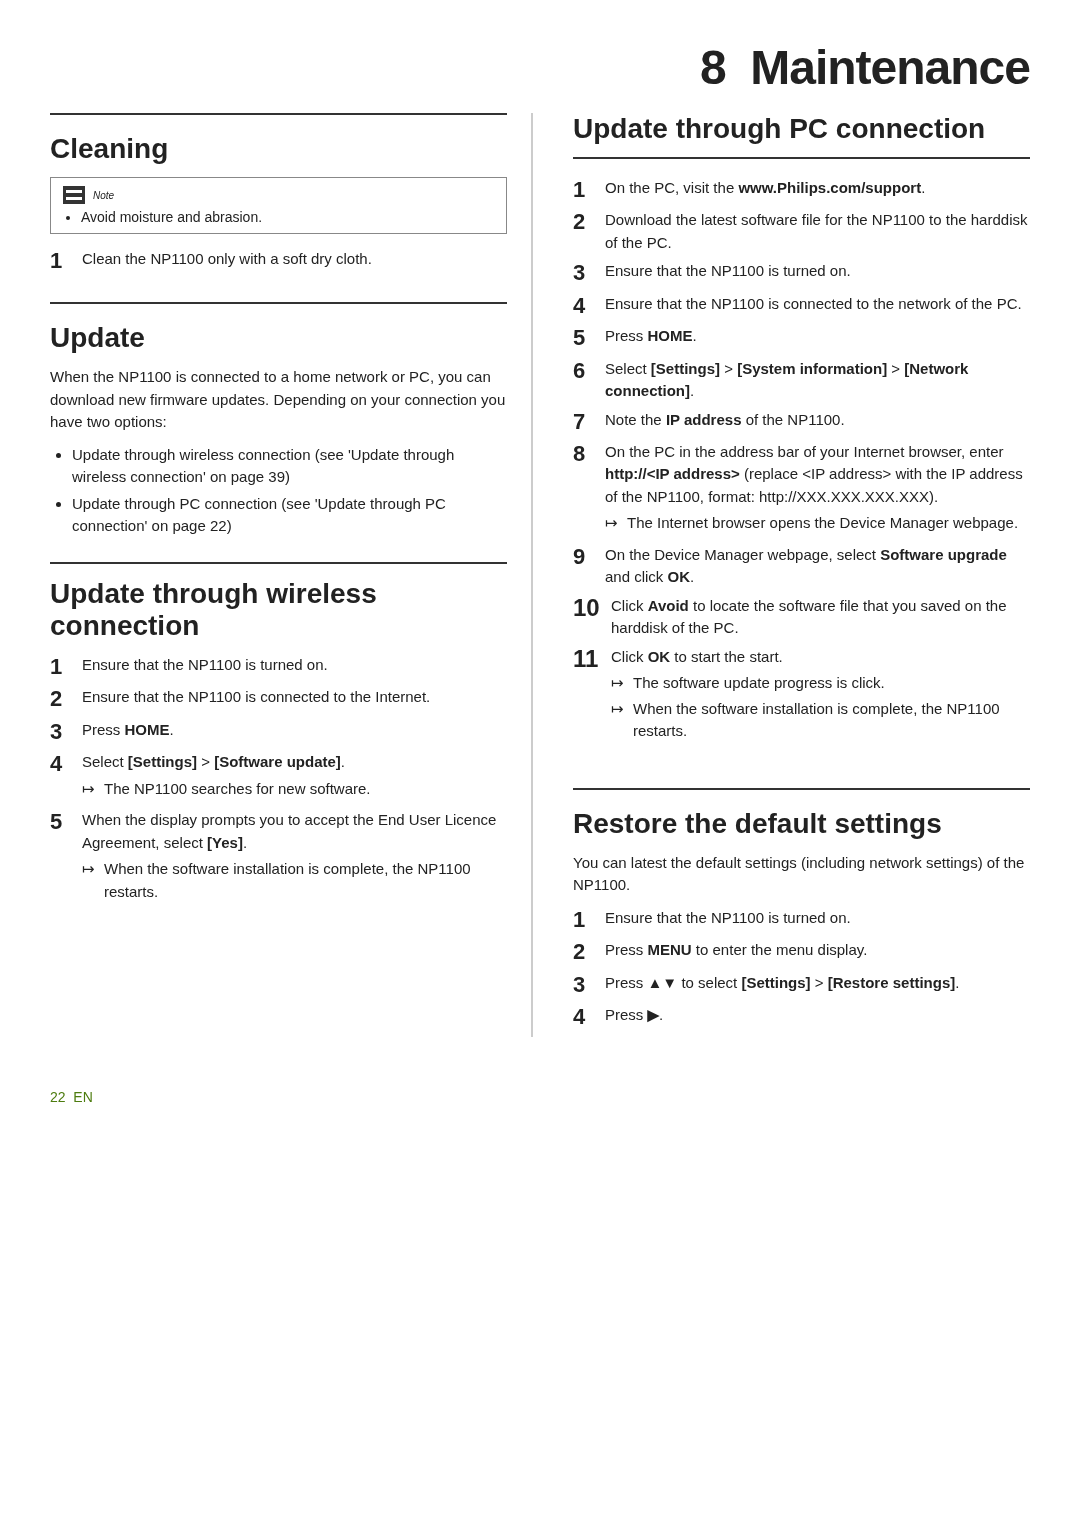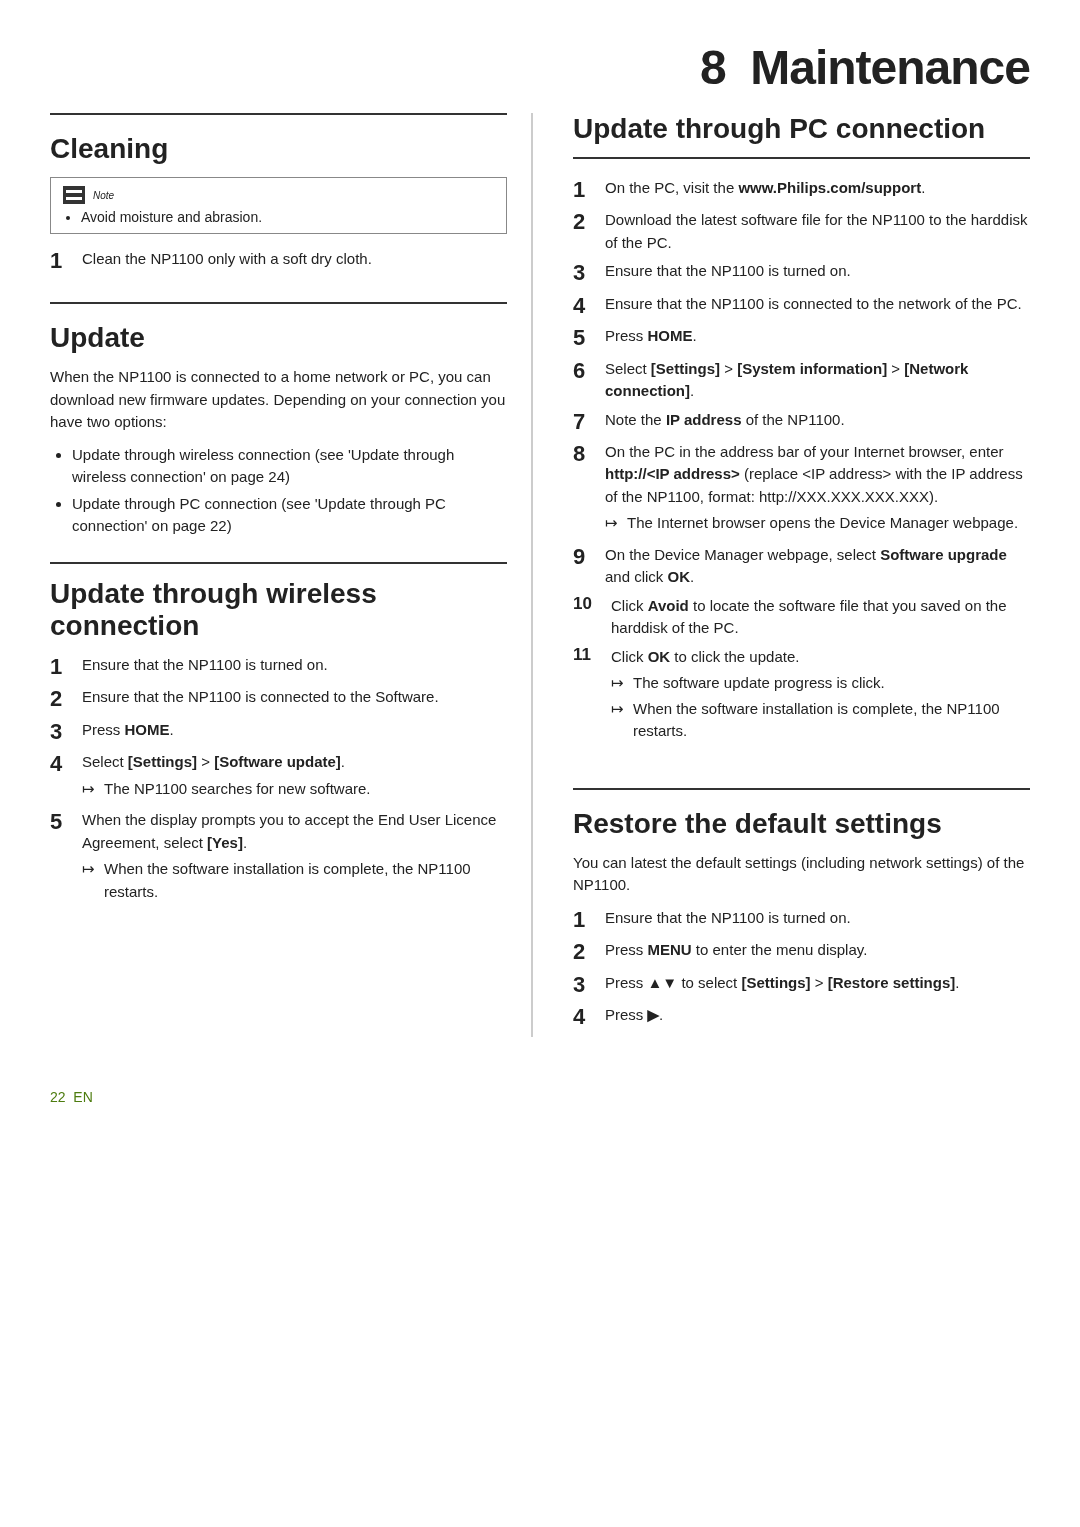--- a/index.html
+++ b/index.html
@@ -107,21 +107,21 @@
       margin-bottom: 6px;
       line-height: 1.5;
     }
     .step-num {
       font-size: 22px;
       font-weight: bold;
       min-width: 32px;
       line-height: 1.2;
     }
     .step-num-lg {
-      font-size: 17px;
+      font-size: 24px;
       font-weight: bold;
       min-width: 38px;
       line-height: 1.1;
     }
     .step-content {
       font-size: 15px;
       flex: 1;
     }
     .step-content b {
       font-weight: bold;
@@ -188,37 +188,37 @@
           <span class="step-num">1</span>
           <span class="step-content">Clean the NP1100 only with a soft dry cloth.</span>
         </li>
       </ol>
 
       <div style="margin-top: 28px;">
         <hr class="section-divider">
         <h2 class="section-heading">Update</h2>
         <p class="body-text">When the NP1100 is connected to a home network or PC, you can download new firmware updates. Depending on your connection you have two options:</p>
         <ul class="bullet-list">
-          <li>Update through wireless connection (see 'Update through wireless connection' on page 24)</li>
+          <li>Update through wireless connection (see 'Update through wireless connection' on page 39)</li>
           <li>Update through PC connection (see 'Update through PC connection' on page 22)</li>
         </ul>
       </div>
 
       <div class="update-wireless-section">
         <hr class="section-divider">
         <h2 class="section-heading">Update through wireless connection</h2>
 
         <ol class="numbered-steps">
           <li class="step-item">
             <span class="step-num">1</span>
             <span class="step-content">Ensure that the NP1100 is turned on.</span>
           </li>
           <li class="step-item">
             <span class="step-num">2</span>
-            <span class="step-content">Ensure that the NP1100 is connected to the Software.</span>
+            <span class="step-content">Ensure that the NP1100 is connected to the Internet.</span>
           </li>
           <li class="step-item">
             <span class="step-num">3</span>
             <span class="step-content">
               <span>Press </span><b>HOME</b><span>.</span>
             </span>
           </li>
           <li class="step-item">
             <span class="step-num">4</span>
             <span class="step-content">
@@ -310,21 +310,21 @@
         </li>
         <li class="step-item">
           <span class="step-num-lg">10</span>
           <span class="step-content">
             <span>Click </span><b>Avoid</b><span> to locate the software file that you saved on the harddisk of the PC.</span>
           </span>
         </li>
         <li class="step-item">
           <span class="step-num-lg">11</span>
           <span class="step-content">
-            <span>Click </span><b>OK</b><span> to click the update.</span>
+            <span>Click </span><b>OK</b><span> to start the start.</span>
             <ul class="step-sub">
               <li>
                 <span class="arrow-icon">↦</span>
                 <span>The software update progress is click.</span>
               </li>
               <li>
                 <span class="arrow-icon">↦</span>
                 <span>When the software installation is complete, the NP1100 restarts.</span>
               </li>
             </ul>

